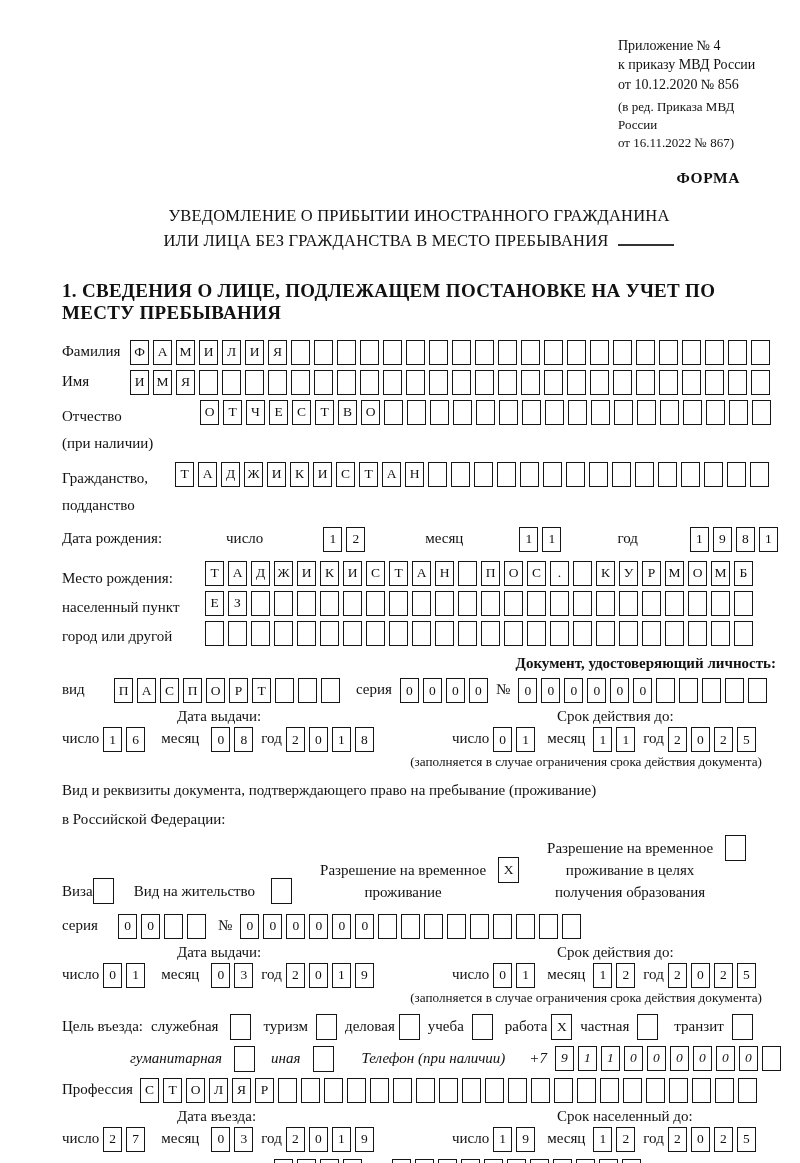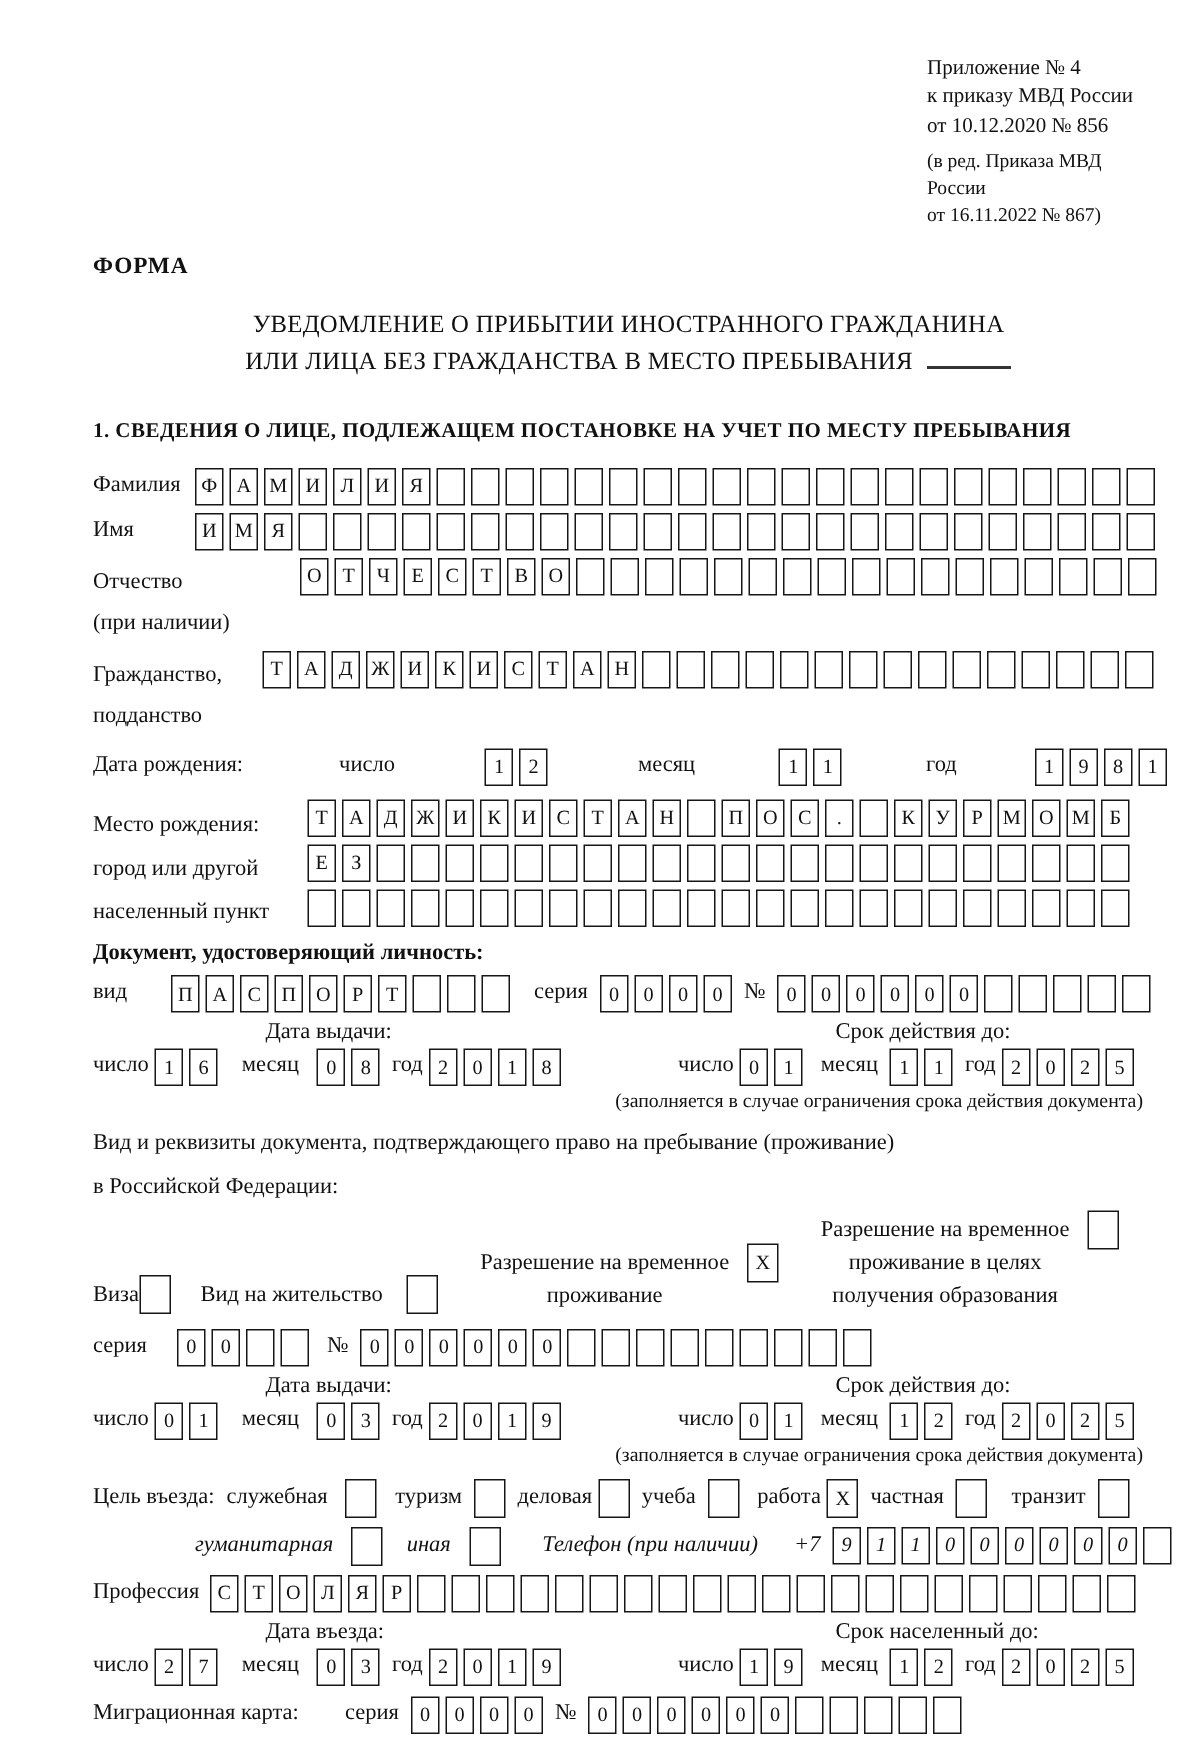--- a/index.html
+++ b/index.html
@@ -8,25 +8,25 @@
     background:#ffffff;color:#111;
     font-family:"Liberation Serif","DejaVu Serif",serif;
     font-size:15px;
     overflow:hidden;
   }
   .page{box-sizing:border-box;width:800px;height:1163px;padding:36px 24px 10px 62px;}
 
   
   .appendix{margin-left:556px;font-size:14px;line-height:1.38;}
   .appendix .ed{font-size:13px;margin-top:4px;line-height:1.4;}
-  .forma{text-align:left;padding-right:36px;font-weight:bold;font-size:15.5px;letter-spacing:.6px;margin-top:16px;}
+  .forma{text-align:right;padding-right:36px;font-weight:bold;font-size:15.5px;letter-spacing:.6px;margin-top:16px;}
 
   .title{ text-align:center;font-weight:normal;font-size:16.5px;line-height:1.55;margin-top:16px;letter-spacing:.2px;}
   .blankline{display:inline-block;width:56px;border-bottom:2px solid #333;height:12px;margin-left:10px;}
-  .sec-head{font-weight:bold;font-size:14px;letter-spacing:.3px;margin-top:26px;margin-bottom:16px;}
+  .sec-head{font-weight:bold;font-size:19px;letter-spacing:.3px;margin-top:26px;margin-bottom:16px;}
 
   
   .cells{display:inline-flex;flex-wrap:nowrap;}
   .cell{
     box-sizing:border-box;flex:none;
     display:inline-flex;align-items:center;justify-content:center;
     width:19px;height:25px;margin-right:4px;
     border:1.8px solid #161616;background:#fff;
     font-size:13.5px;line-height:1;
   }
@@ -34,21 +34,21 @@
 
   .frow{display:flex;align-items:flex-start;margin-bottom:5px;}
   .frow .lab{flex:none;padding-top:3px;}
   .lab2{line-height:1.8;}
   .w68{width:68px;} .w138{width:138px;} .w113{width:113px;} .w143{width:143px;} .w78{width:78px;}
   .stack{display:flex;flex-direction:column;row-gap:5px;}
 
   .inlab{padding-top:3px;flex:none;}
   .gap4{margin-left:4px;} .gap8{margin-left:8px;} .gap12{margin-left:12px;} .gap16{margin-left:16px;} .gap24{margin-left:24px;}
 
-  .doc-head{text-align:left;font-weight:bold;font-size:15px;margin:4px 0 6px 0;}
+  .doc-head{text-align:right;font-weight:bold;font-size:15px;margin:4px 0 6px 0;}
 
   .dates{display:flex;margin-top:2px;}
   .d-left{width:390px;} .d-right{flex:1;}
   .d-cap{font-size:15px;margin-bottom:2px;}
   .d-left .d-cap{padding-left:115px;} .d-right .d-cap{padding-left:105px;}
   .d-groups{display:flex;align-items:flex-start;}
   .note{font-size:13.2px;text-align:right;padding-right:14px;margin:2px 0 6px 0;}
 
   .intro{line-height:1.9;margin-top:4px;}
   .permits{display:flex;align-items:flex-end;margin-top:2px;margin-bottom:10px;}
@@ -244,22 +244,22 @@
       </div>
     <div class="inlab gap12">женский</div>
     <div class="cells cbox gap12">
         <span class="cell"></span>
       </div>
   </div>
 
   <div class="frow" style="margin-top:8px;margin-bottom:2px;">
     <div class="lab w143 lab2" style="line-height:1.95;">
       <div>Место рождения:</div>
+      <div>населенный пункт</div>
       <div>город или другой</div>
-      <div>населенный пункт</div>
     </div>
     <div class="stack">
       <div class="cells">
           <span class="cell">Т</span>
           <span class="cell">А</span>
           <span class="cell">Д</span>
           <span class="cell">Ж</span>
           <span class="cell">И</span>
           <span class="cell">К</span>
           <span class="cell">И</span>

